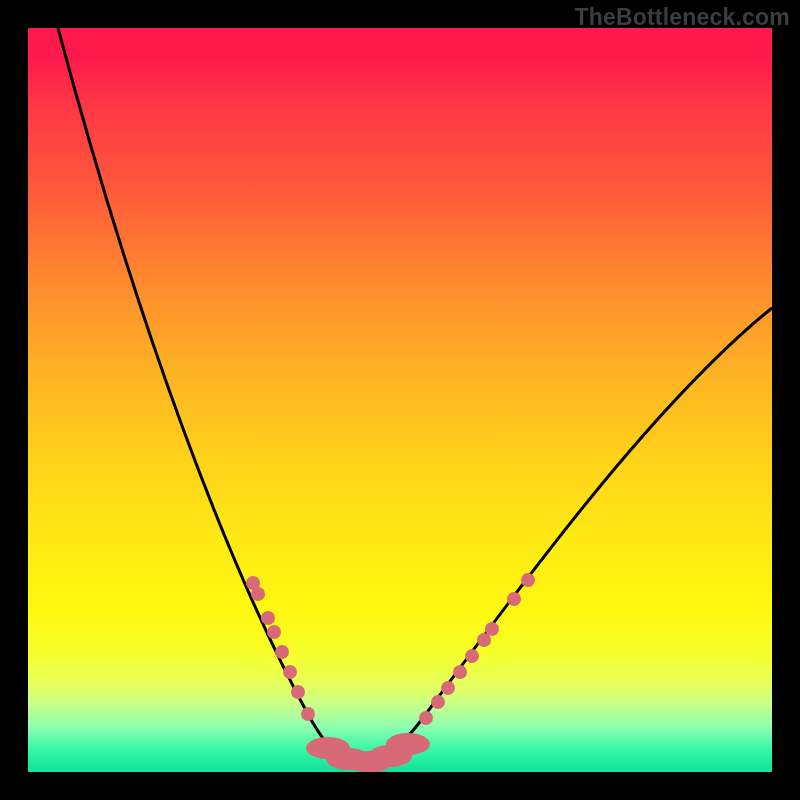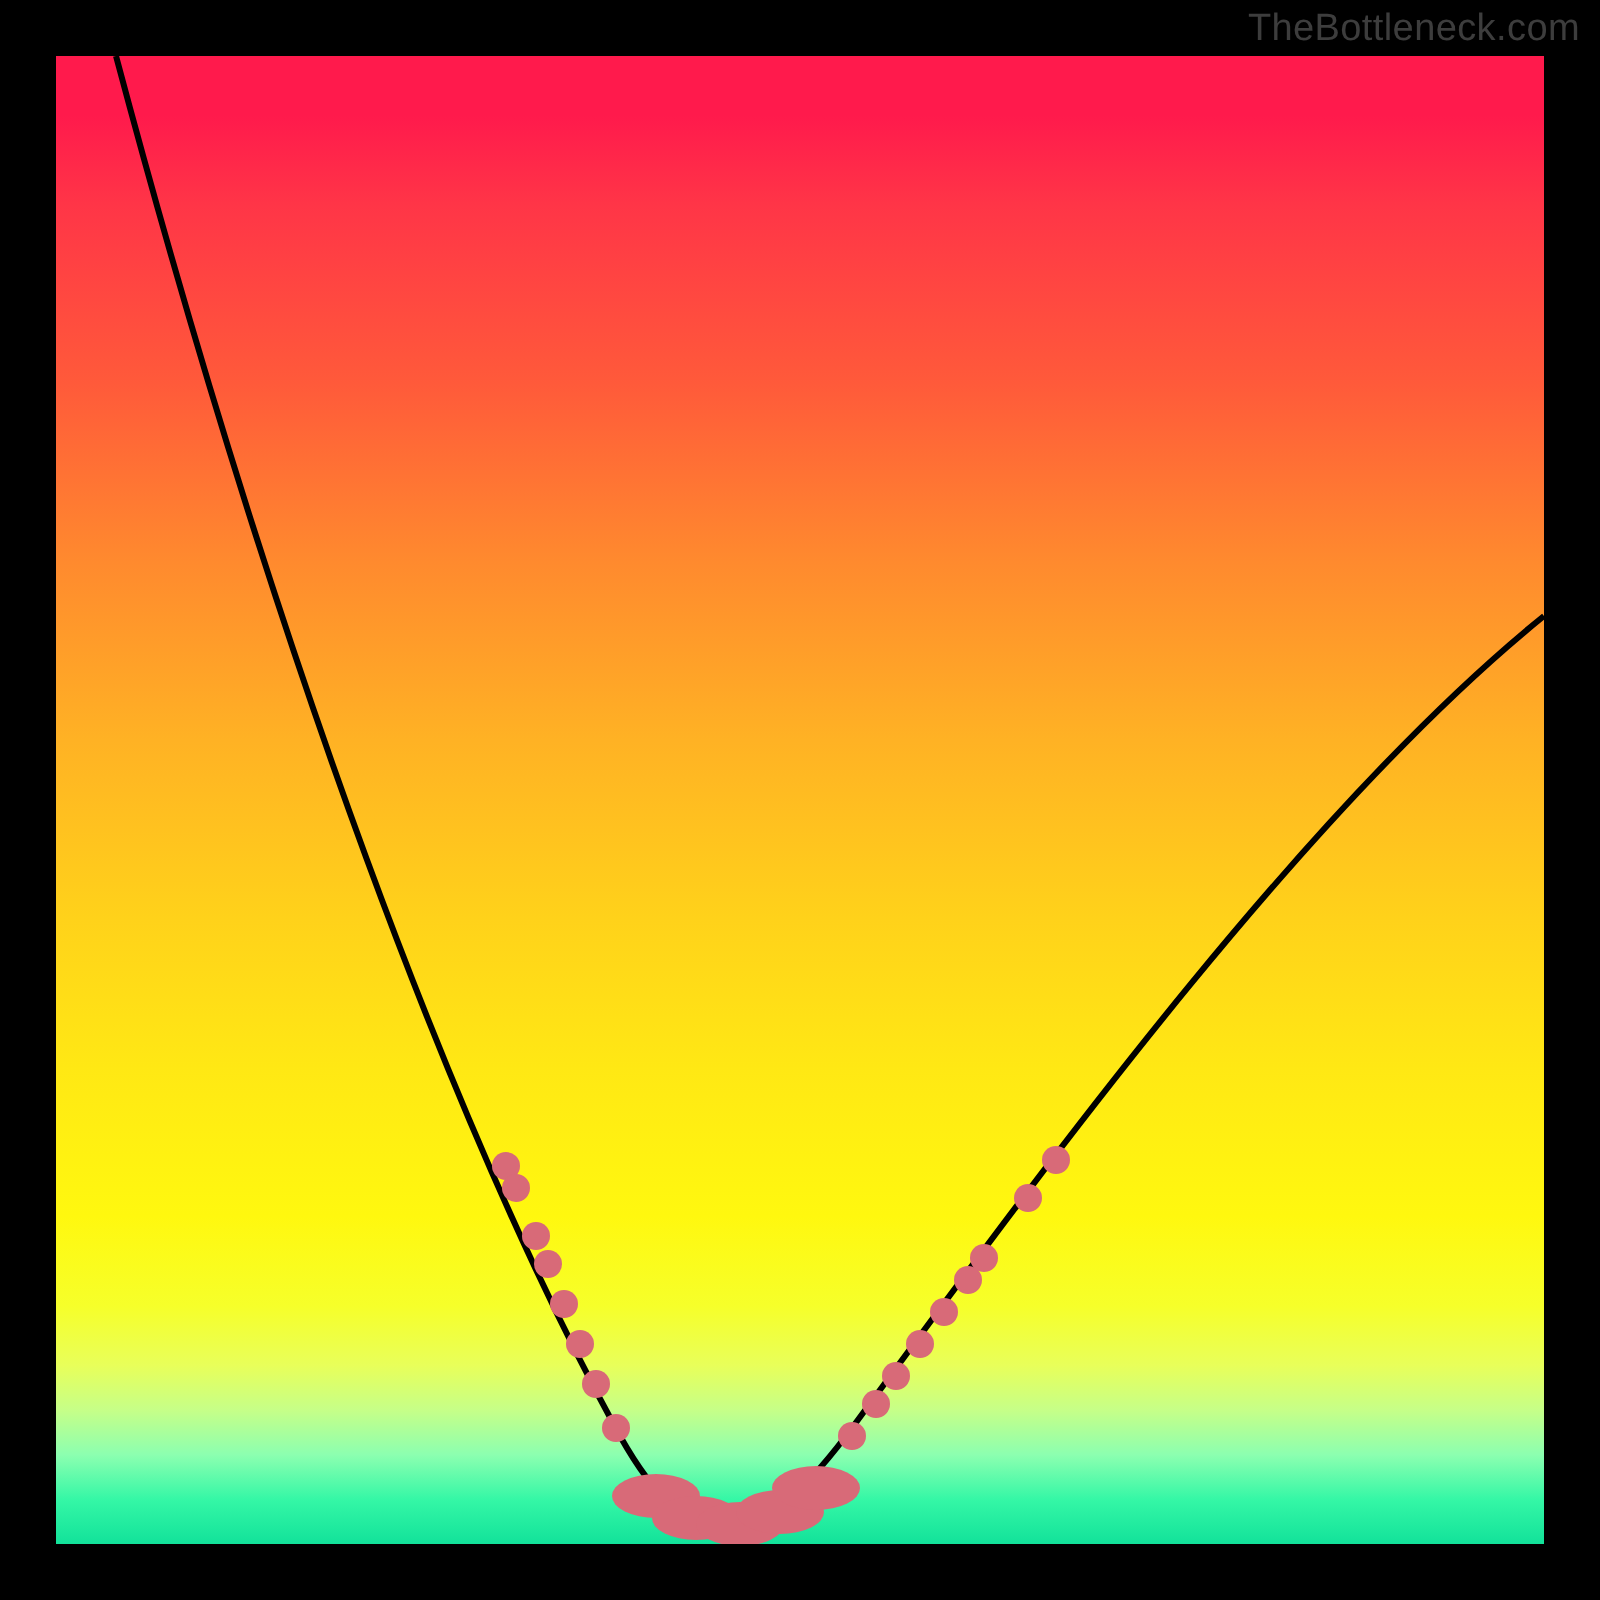--- a/index.html
+++ b/index.html
@@ -42,22 +42,22 @@
       #8cffb0 94%,
       #35f7a6 97%,
       #12e29a 100%
     );
   }
   .watermark {
     position: absolute;
     top: 4px;
     right: 10px;
     color: #3d3d3d;
-    font-size: 19px;
-    font-weight: 400;
+    font-size: 23px;
+    font-weight: 700;
     letter-spacing: 0.2px;
     user-select: none;
   }
   svg.curve {
     position: absolute;
     left: 0;
     top: 0;
     width: 744px;
     height: 744px;
   }

